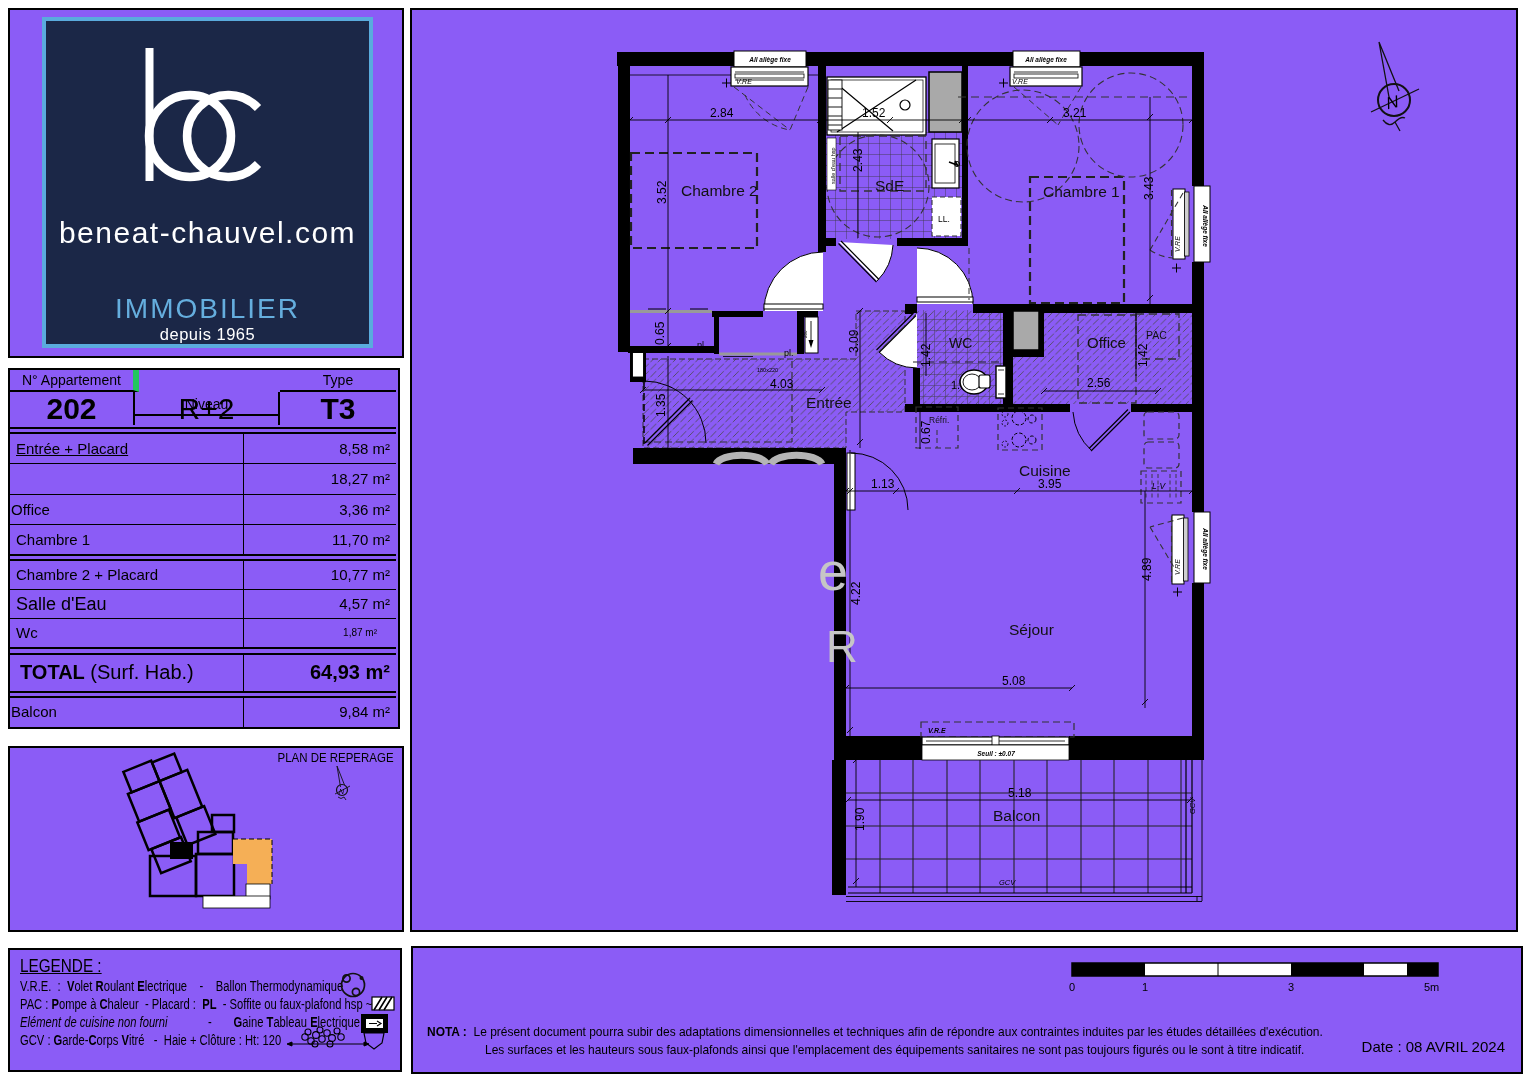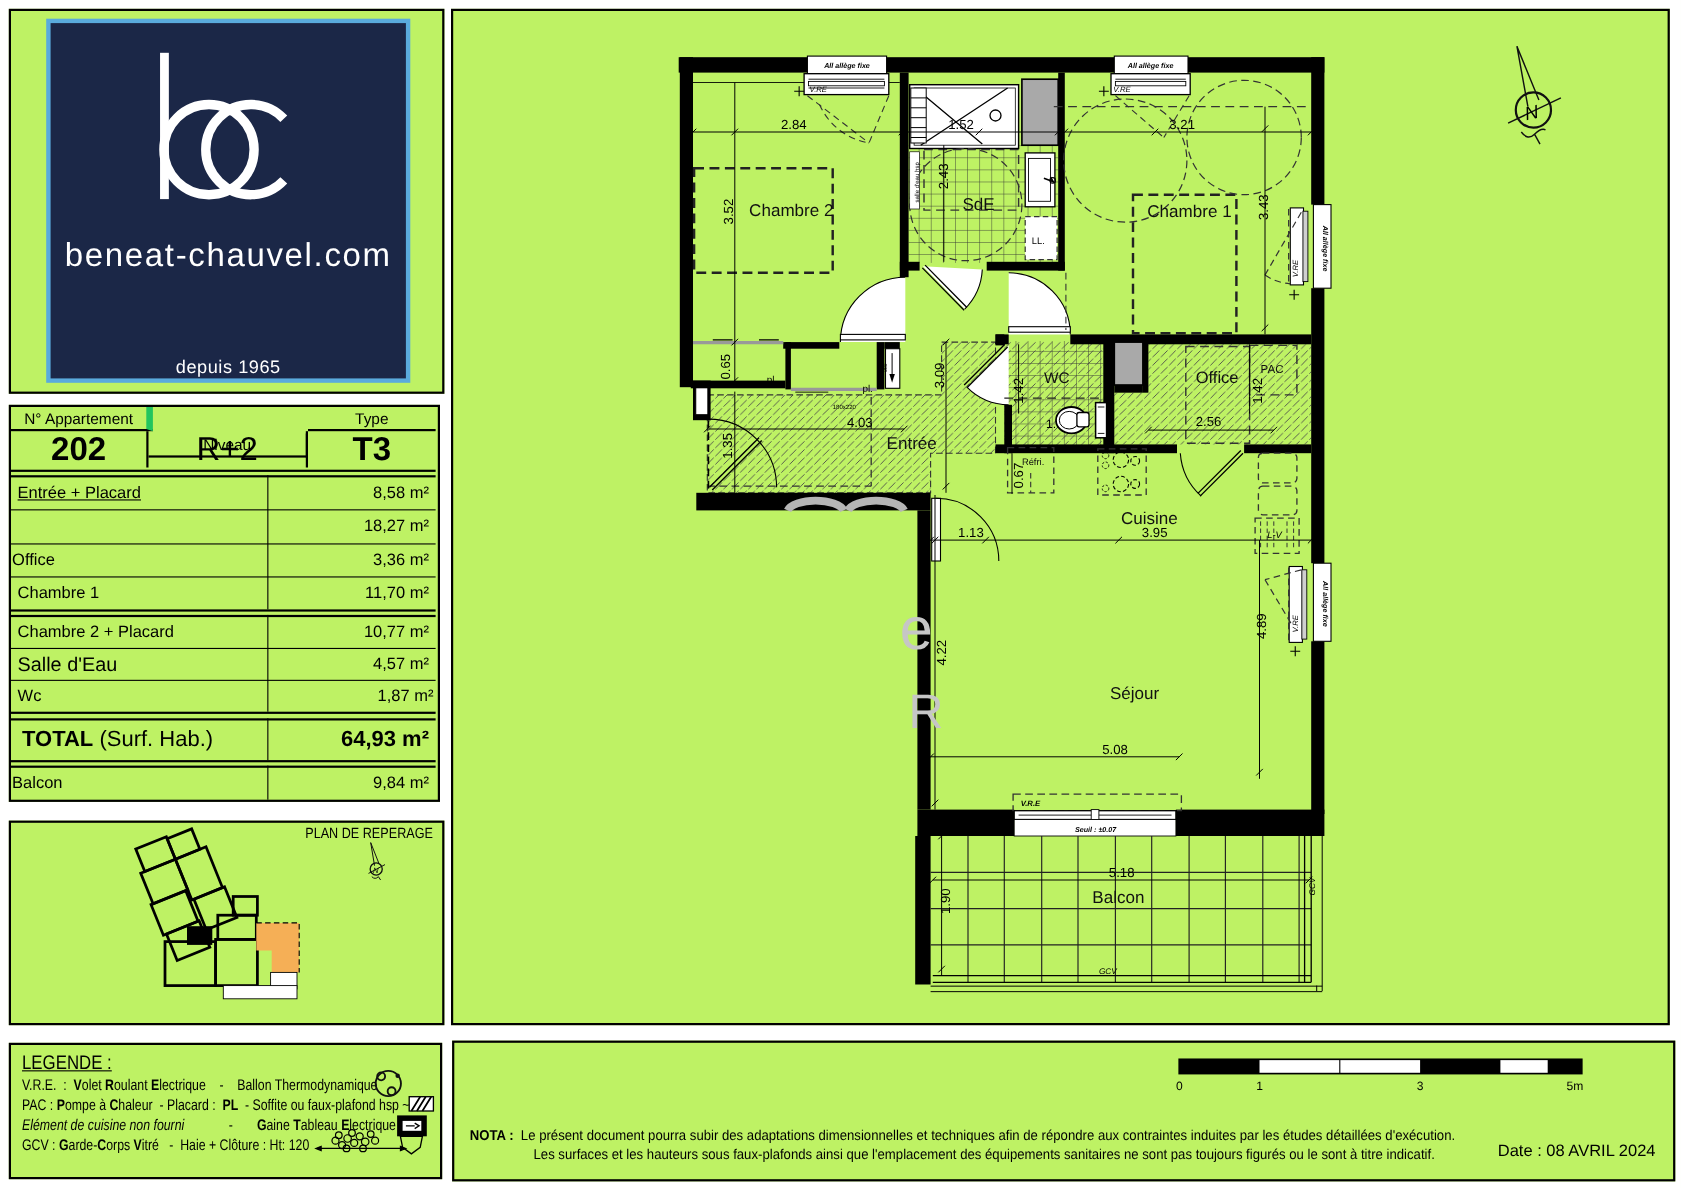--- a/index.html
+++ b/index.html
@@ -1,18 +1,18 @@
 <!DOCTYPE html>
 <html><head>
 <meta charset="utf-8">
 <style>
   html,body{margin:0;padding:0;background:#fff;}
   #page{position:relative;width:1528px;height:1080px;background:#fff;
     font-family:"Liberation Sans", sans-serif;overflow:hidden;}
-  .box{position:absolute;border:2px solid #000;background:#bef264;}
+  .box{position:absolute;border:2px solid #000;background:#8b5cf6;}
   #logo{left:8px;top:8px;width:392px;height:346px;border-width:2px;}
   #navy{position:absolute;left:32px;top:7px;width:331px;height:331px;
     background:#5aabdd;}
   #navyin{position:absolute;left:4px;top:4px;right:4px;bottom:4px;background:#1b2747;color:#fff;text-align:center;}
   #tablebox{left:8px;top:368px;width:388px;height:357px;border-width:2px;}
   #repbox{left:8px;top:746px;width:392px;height:182px;border-width:2px;}
   #legbox{left:8px;top:948px;width:390px;height:120px;border-width:2px;}
   #planbox{left:410px;top:8px;width:1104px;height:920px;border-width:2px;}
   #notabox{left:411px;top:946px;width:1108px;height:124px;border-width:2px;}
   svg{position:absolute;left:0;top:0;}
@@ -22,20 +22,21 @@
 <body>
 <div id="page">
 
   <div class="box" id="logo">
 
     <div id="navy">
       <div id="navyin">
 
         <div style="position:absolute;left:0;right:0;top:195px;font-size:30px;letter-spacing:1.5px;color:#fff;">beneat-chauvel.com</div>
 
+        <div style="position:absolute;left:0;right:0;top:272px;font-size:28px;letter-spacing:2px;color:#65aede;">IMMOBILIER</div>
 
         <div style="position:absolute;left:0;right:0;top:304px;font-size:16.5px;letter-spacing:0.5px;color:#fff;">depuis 1965</div>
       </div>
     </div>
   </div>
 
   <div class="box" id="tablebox">
 
     <div class="t" style="left:0;top:0;width:123px;height:20px;border-right:6px solid #22c55e;border-bottom:2px solid #000;text-align:center;font-size:14px;line-height:20px;">N° Appartement</div>
     <div class="t" style="left:125px;top:0;width:143px;height:20px;border-right:2px solid #000;border-bottom:2px solid #000;text-align:center;font-size:14px;line-height:20px;margin-top:24px;">Niveau</div>
@@ -64,21 +65,21 @@
 
     <div class="t" style="left:0;top:189px;width:386px;height:0;border-top:2px solid #000;"></div>
     <div class="t" style="left:233px;top:189px;width:0;height:88px;border-left:1px solid #000;"></div>
     <div class="t" style="left:6px;top:190px;width:300px;height:29px;font-size:15px;line-height:29px;">Chambre 2 + Placard</div>
     <div class="t" style="right:8px;top:190px;height:29px;font-size:15px;line-height:29px;">10,77 m²</div>
     <div class="t" style="left:0;top:219px;width:386px;height:0;border-top:1px solid #000;"></div>
     <div class="t" style="left:6px;top:220px;width:300px;height:28px;font-size:18px;line-height:28px;">Salle d'Eau</div>
     <div class="t" style="right:8px;top:220px;height:28px;font-size:15px;line-height:28px;">4,57 m²</div>
     <div class="t" style="left:0;top:248px;width:386px;height:0;border-top:1px solid #000;"></div>
     <div class="t" style="left:6px;top:249px;width:300px;height:28px;font-size:15px;line-height:28px;">Wc</div>
-    <div class="t" style="right:4px;top:249px;height:28px;font-size:15px;line-height:28px;">1,87 m²</div>
+    <div class="t" style="right:21px;top:249px;height:28px;font-size:10px;line-height:28px;">1,87 m²</div>
     <div class="t" style="left:0;top:277px;width:386px;height:0;border-top:2px solid #000;"></div>
 
     <div class="t" style="left:0;top:283px;width:386px;height:0;border-top:2px solid #000;"></div>
     <div class="t" style="left:233px;top:283px;width:0;height:38px;border-left:1px solid #000;"></div>
     <div class="t" style="left:10px;top:284px;width:320px;height:37px;font-size:20px;line-height:37px;"><b>TOTAL</b> (Surf. Hab.)</div>
     <div class="t" style="right:8px;top:284px;height:37px;font-size:20px;font-weight:bold;line-height:37px;">64,93 m²</div>
     <div class="t" style="left:0;top:321px;width:386px;height:0;border-top:2px solid #000;"></div>
 
     <div class="t" style="left:0;top:326px;width:386px;height:0;border-top:2px solid #000;"></div>
     <div class="t" style="left:233px;top:326px;width:0;height:31px;border-left:1px solid #000;"></div>

